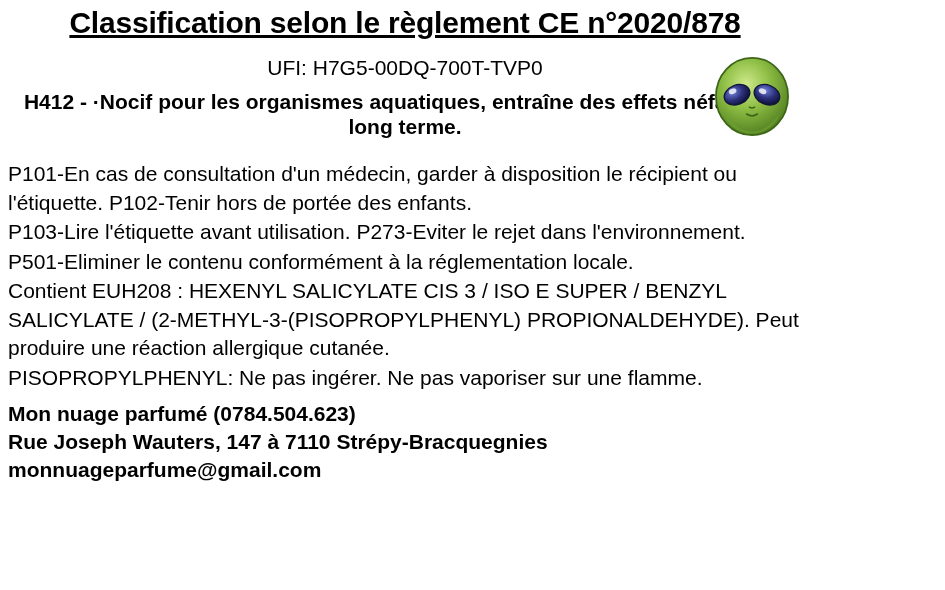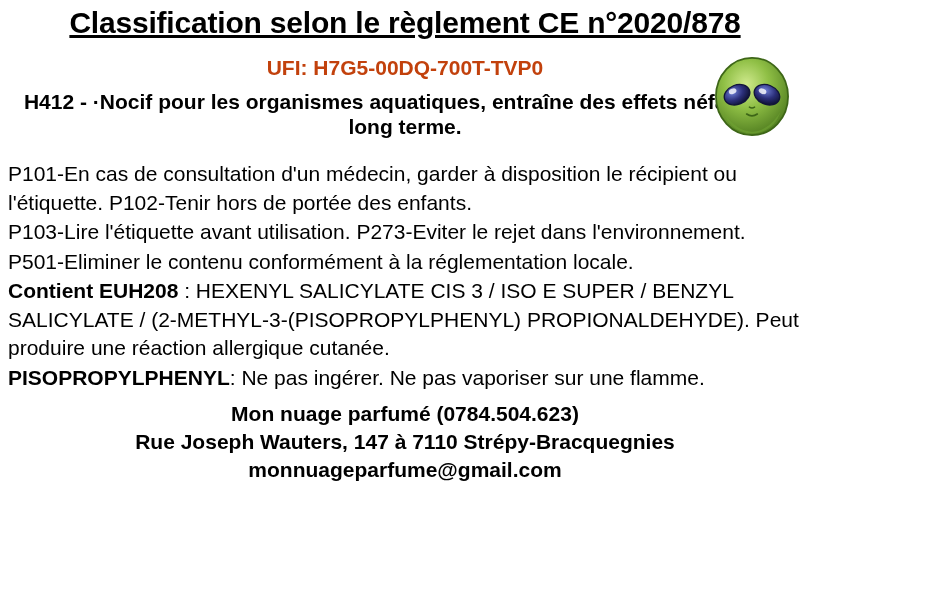--- a/index.html
+++ b/index.html
@@ -32,23 +32,23 @@
   }
   .product {
     text-align: center;
     font-weight: bold;
     font-size: 21px;
     margin: 18px 0 0 0;
     line-height: 1.15;
   }
   .ufi {
     text-align: center;
-    font-weight: bold;
+    font-weight: normal;
     font-size: 21px;
-    color: #c2410c;
+    color: #000000;
     margin: 16px 0 0 0;
     line-height: 1.15;
   }
   .hazard {
     text-align: center;
     font-weight: bold;
     font-size: 21px;
     margin: 9px 0 0 0;
     line-height: 1.22;
   }
@@ -58,24 +58,23 @@
     line-height: 1.36;
   }
   .body-block p {
     margin: 0 0 1px 0;
   }
   .contient-line,
   .reco-line {
     margin-top: 2px;
   }
   .bold {
-    font-weight: bold;
+    font-weight: normal;
   }
   .footer {
-    text-align: center;
     font-weight: bold;
     font-size: 21px;
     line-height: 1.32;
     margin-top: 8px;
   }
   .footer div {
     margin: 0;
   }
   .alien-wrap {
     position: absolute;

